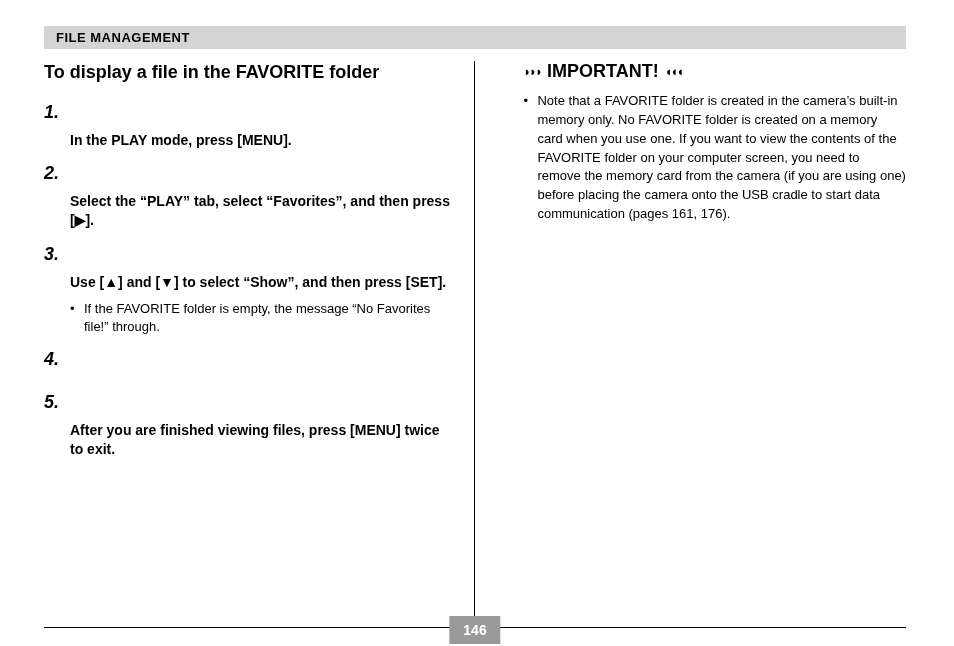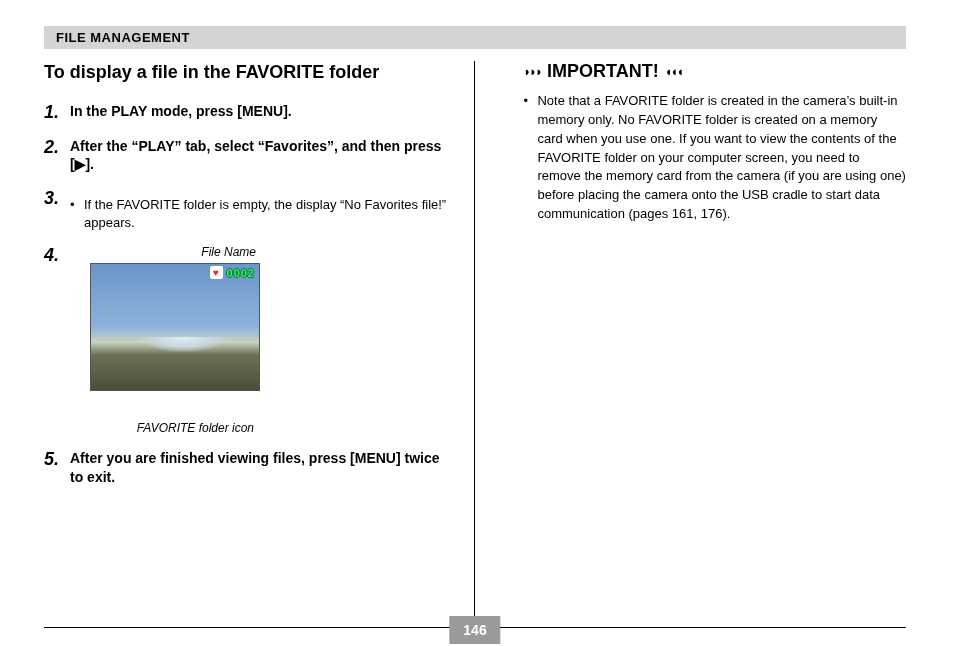--- a/index.html
+++ b/index.html
@@ -7,21 +7,21 @@
   .page { position: relative; width: 950px; height: 646px; padding: 26px 44px 0 44px; }
   .header-bar { background: #d4d4d4; padding: 4px 12px; font-size: 13px; font-weight: bold; letter-spacing: 0.5px; margin-bottom: 12px; }
   .columns { display: flex; gap: 12px; }
   .col-left { width: 420px; padding-right: 12px; }
   .col-right { width: 420px; padding-left: 36px; }
   .divider { width: 1px; background: #000; height: 560px; }
   .title { font-size: 18px; font-weight: bold; margin-bottom: 18px; line-height: 1.25; }
   .steps { list-style: none; }
   .step { display: flex; margin-bottom: 14px; }
   .step-num { font-size: 18px; font-weight: bold; font-style: italic; width: 26px; flex-shrink: 0; }
-  .step-body { flex: 1; }
+  .step-body { flex: 1; margin-top: 29px; }
   .step-text { font-size: 14px; font-weight: bold; line-height: 1.35; }
   .step-sub { list-style: none; margin-top: 8px; }
   .step-sub li { display: flex; font-size: 13px; font-weight: normal; line-height: 1.35; }
   .step-sub .bullet { width: 14px; flex-shrink: 0; }
   .step4-wrap { display: flex; gap: 12px; }
   .step4-text { width: 170px; }
   .fig { width: 190px; position: relative; }
   .fig-label-top { font-style: italic; font-size: 12px; text-align: right; margin-bottom: 4px; padding-right: 4px; }
   .fig-line-top { position: absolute; right: 28px; top: 18px; width: 1px; height: 14px; background: #000; }
   .screen { width: 170px; height: 128px; border: 1px solid #555; background: linear-gradient(to bottom, #6a95c7 0%, #8cb3dd 50%, #c8d3c0 62%, #6c7256 72%, #494e3a 100%); position: relative; margin-left: 20px; }
@@ -59,54 +59,41 @@
         <li class="step">
           <div class="step-num">1.</div>
           <div class="step-body">
               <div class="step-text">In the PLAY mode, press [MENU].</div>
             </div>
         </li>
 
         <li class="step">
           <div class="step-num">2.</div>
           <div class="step-body">
-              <div class="step-text">After the “PLAY” tab, select “Favorites”, and then press [▶].</div>
+              <div class="step-text">Select the “PLAY” tab, select “Favorites”, and then press [▶].</div>
             </div>
         </li>
 
         <li class="step">
           <div class="step-num">3.</div>
           <div class="step-body">
+            <div class="step-text">Use [▲] and [▼] to select “Show”, and then press [SET].</div>
             <ul class="step-sub">
               <li>
                 <span class="bullet">•</span>
-                <span>If the FAVORITE folder is empty, the display “No Favorites file!” appears.</span>
+                <span>If the FAVORITE folder is empty, the message “No Favorites file!” through.</span>
               </li>
             </ul>
           </div>
         </li>
 
         <li class="step">
           <div class="step-num">4.</div>
           <div class="step-body">
             <div class="step4-wrap">
-              <div class="fig">
-                <div class="fig-label-top">File Name</div>
-                <div class="fig-line-top"></div>
-                <div class="screen">
-                  <div class="mountain"></div>
-                  <div class="topbar">
-                    <span class="fav-icon">
-                        <span class="fav-heart">♥</span>
-                      </span>
-                    <span class="file-num">0002</span>
-                  </div>
-                </div>
-                <div class="fig-label-bottom">FAVORITE folder icon</div>
-              </div>
             </div>
           </div>
         </li>
 
         <li class="step" style="margin-top:10px;">
           <div class="step-num">5.</div>
           <div class="step-body">
               <div class="step-text">After you are finished viewing files, press [MENU] twice to exit.</div>
             </div>
         </li>

